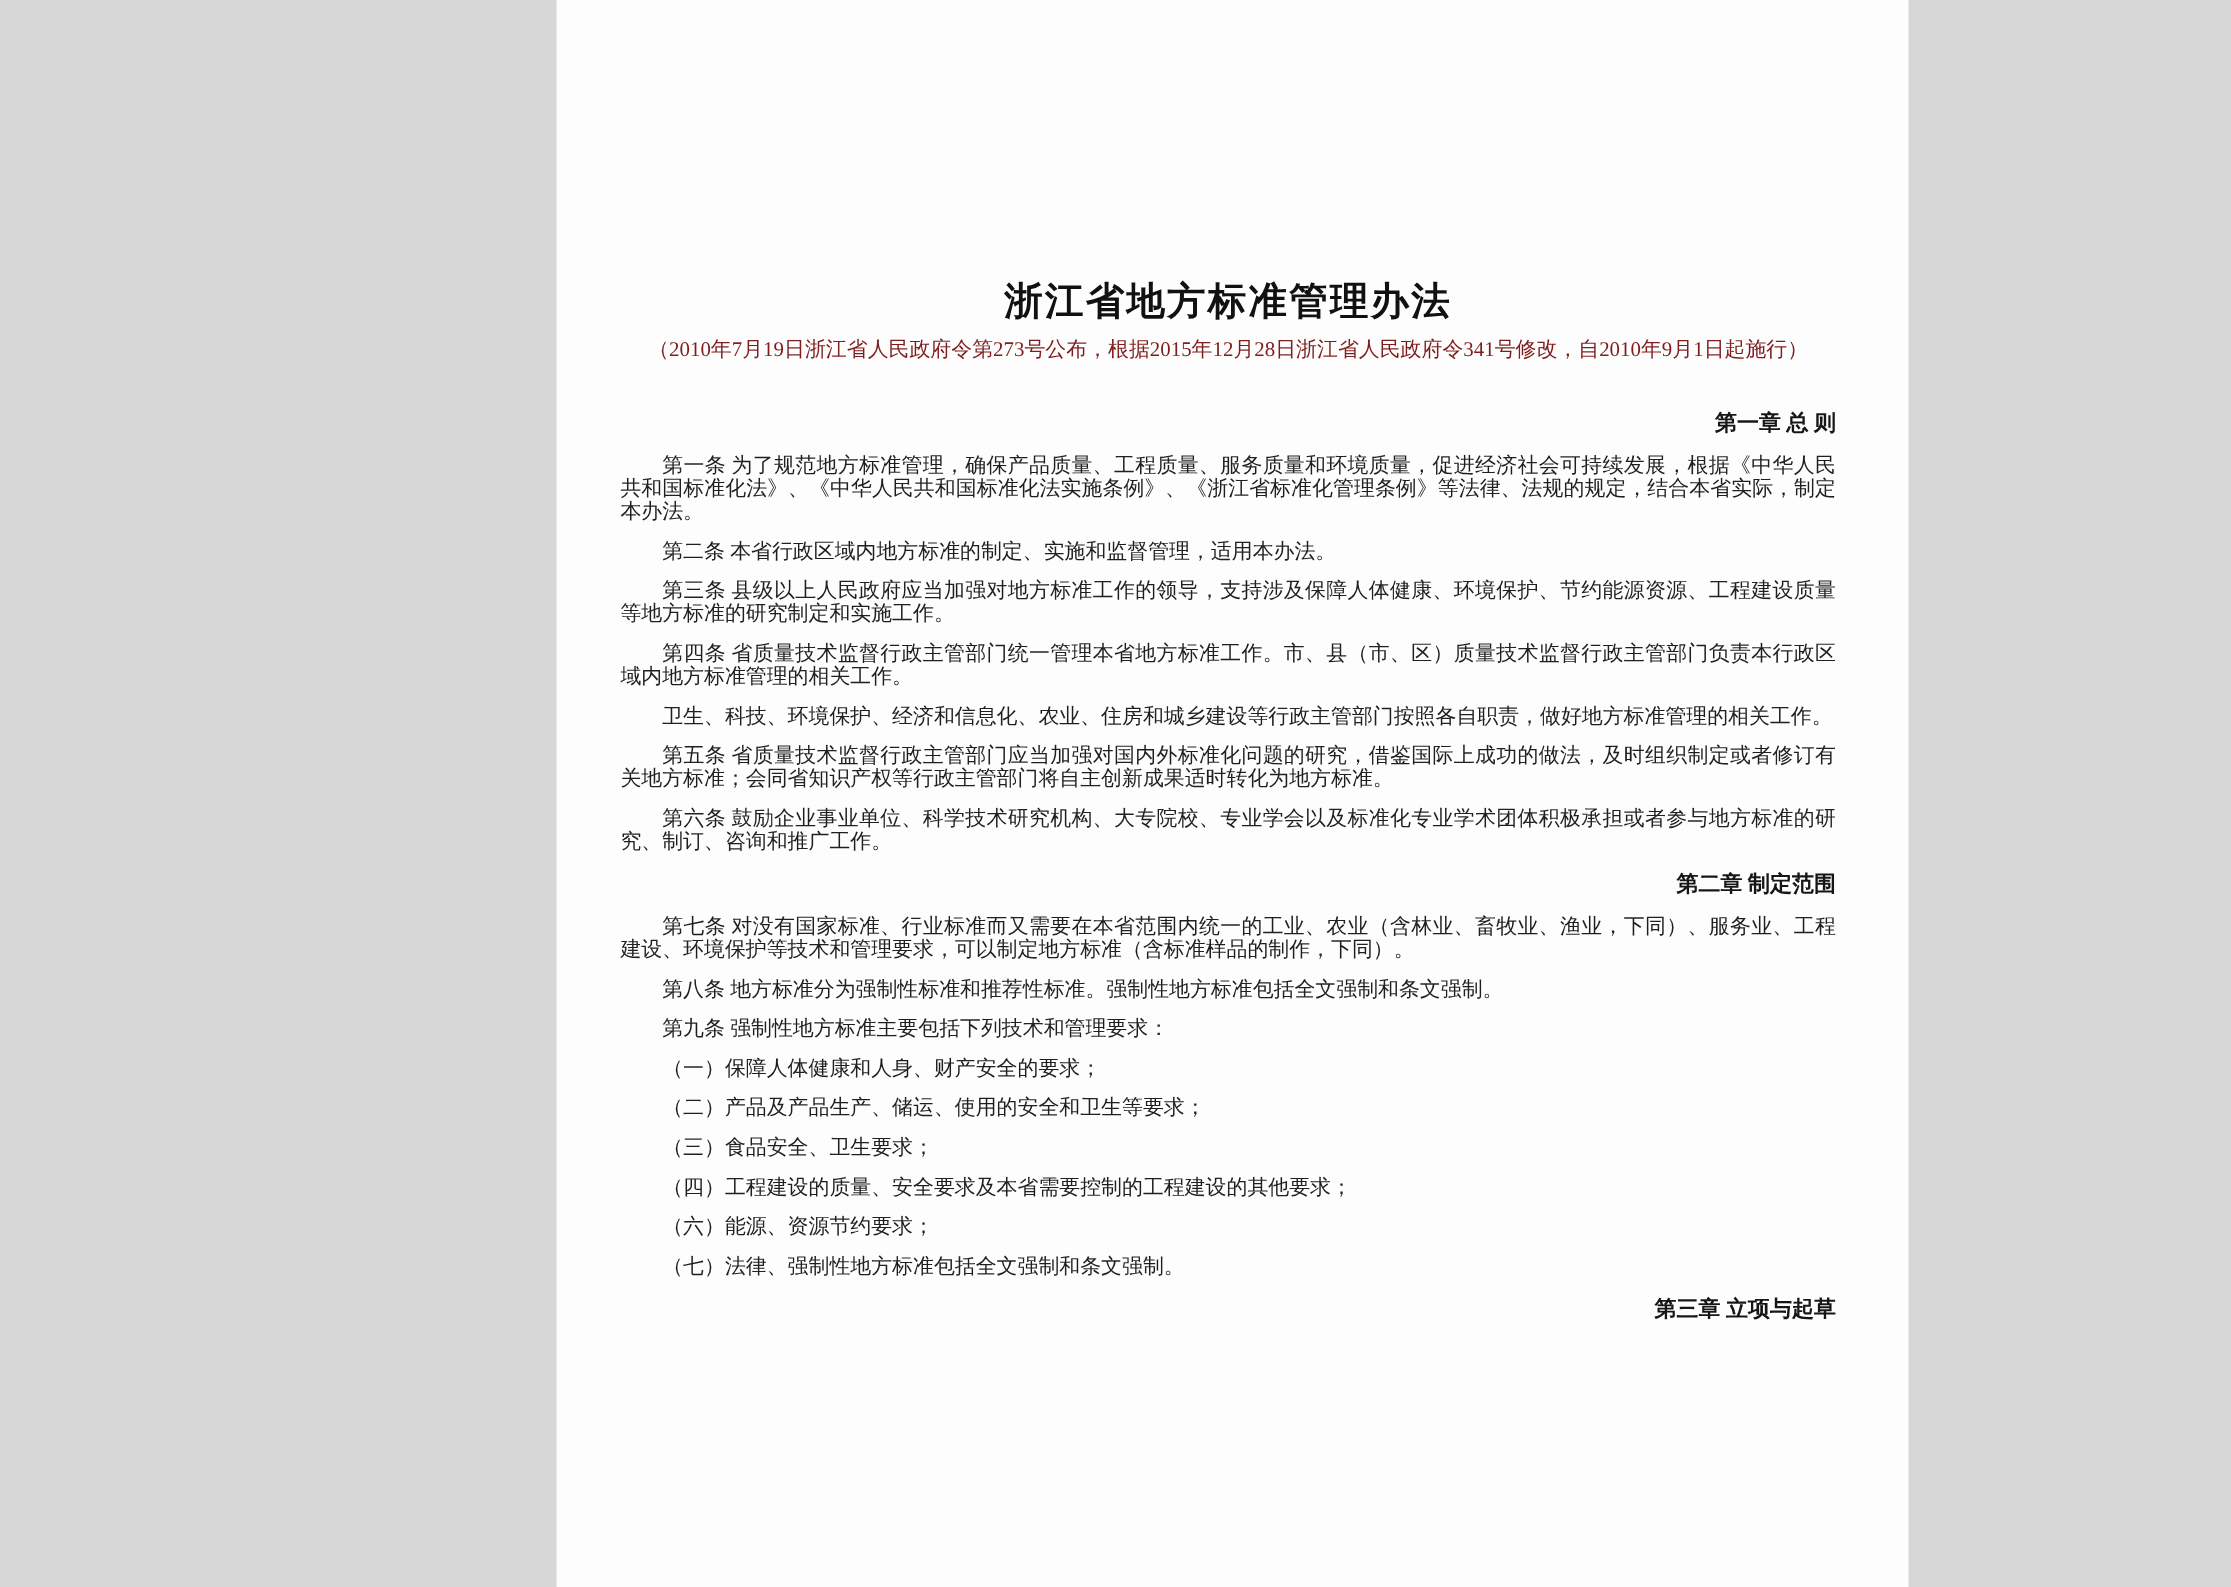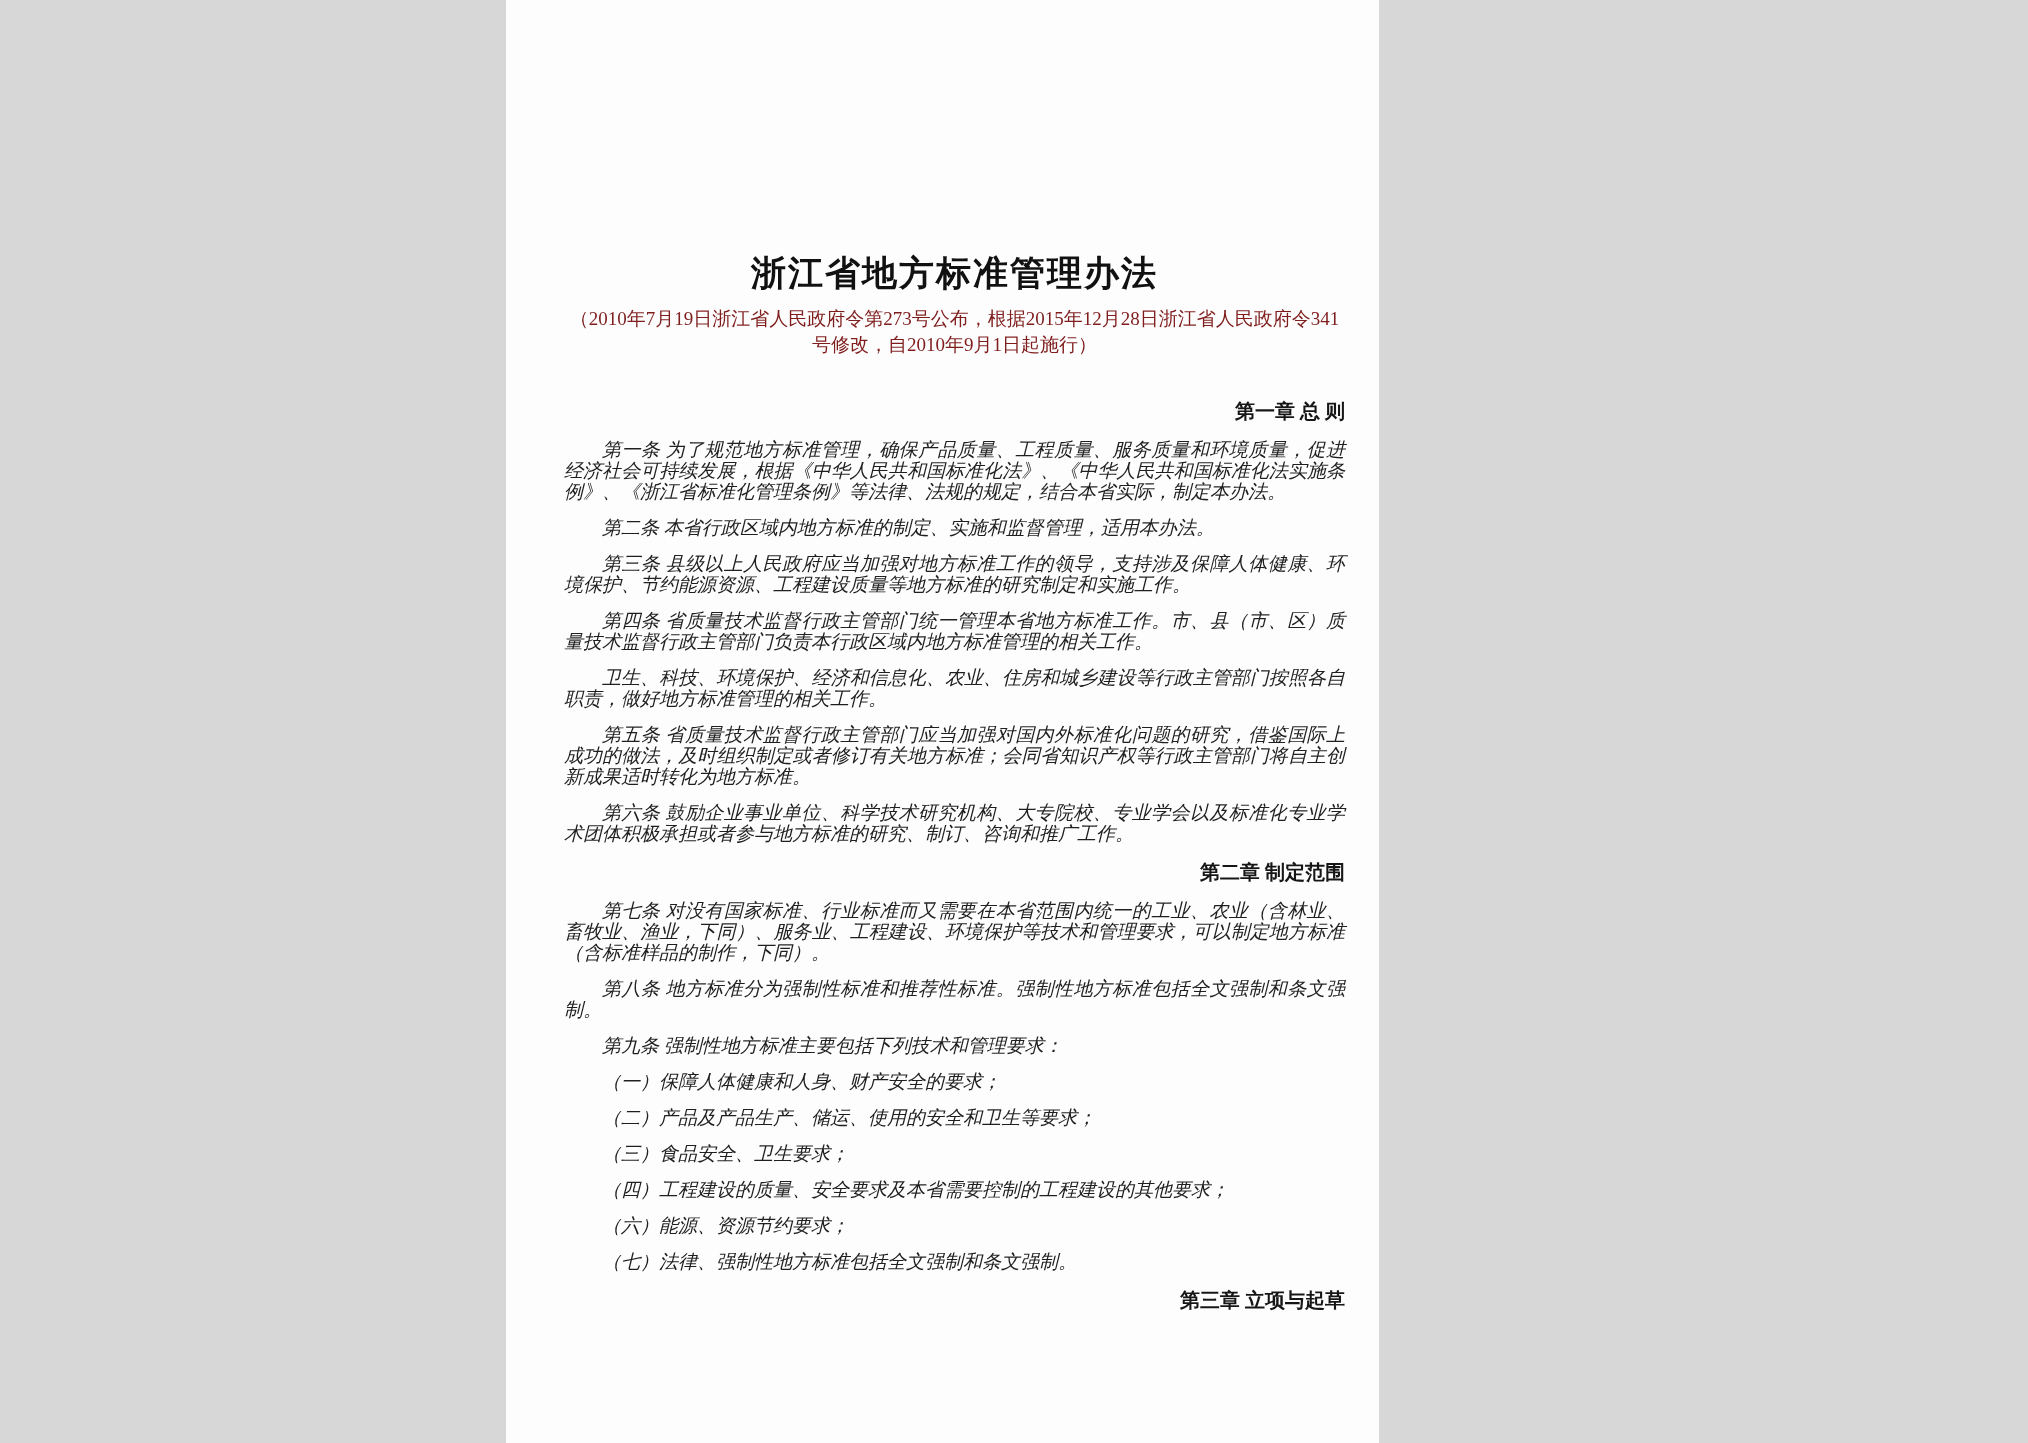--- a/index.html
+++ b/index.html
@@ -13,25 +13,25 @@
   .viewport {
     position: relative;
     width: 2028px;
     height: 1443px;
     background: #d6d7d6;
   }
   .paper {
     position: absolute;
     left: 506px;
     top: 0;
-    width: 873px;
+    width: 1229px;
     height: 1443px;
     background: #fdfdfd;
     box-sizing: border-box;
-    padding: 252px 34px 30px 58px;
+    padding: 252px 66px 30px 58px;
     overflow: hidden;
     color: #1f1f1f;
   }
   .doc-title {
     margin: 0;
     text-align: center;
     font-size: 35px;
     font-weight: bold;
     letter-spacing: 2px;
     line-height: 44px;
@@ -53,21 +53,20 @@
     line-height: 26px;
     color: #161616;
   }
   .para {
     margin: 15px 0;
     font-size: 19px;
     line-height: 21px;
     text-indent: 2em;
     text-align: justify;
     color: #1f1f1f;
-    font-style: italic;
   }
 </style>
 </head>
 <body>
 
 <div class="viewport">
   <div class="paper">
     <h1 class="doc-title">浙江省地方标准管理办法</h1>
     <p class="doc-note">（2010年7月19日浙江省人民政府令第273号公布，根据2015年12月28日浙江省人民政府令341号修改，自2010年9月1日起施行）</p>
     <main id="doc-body">

